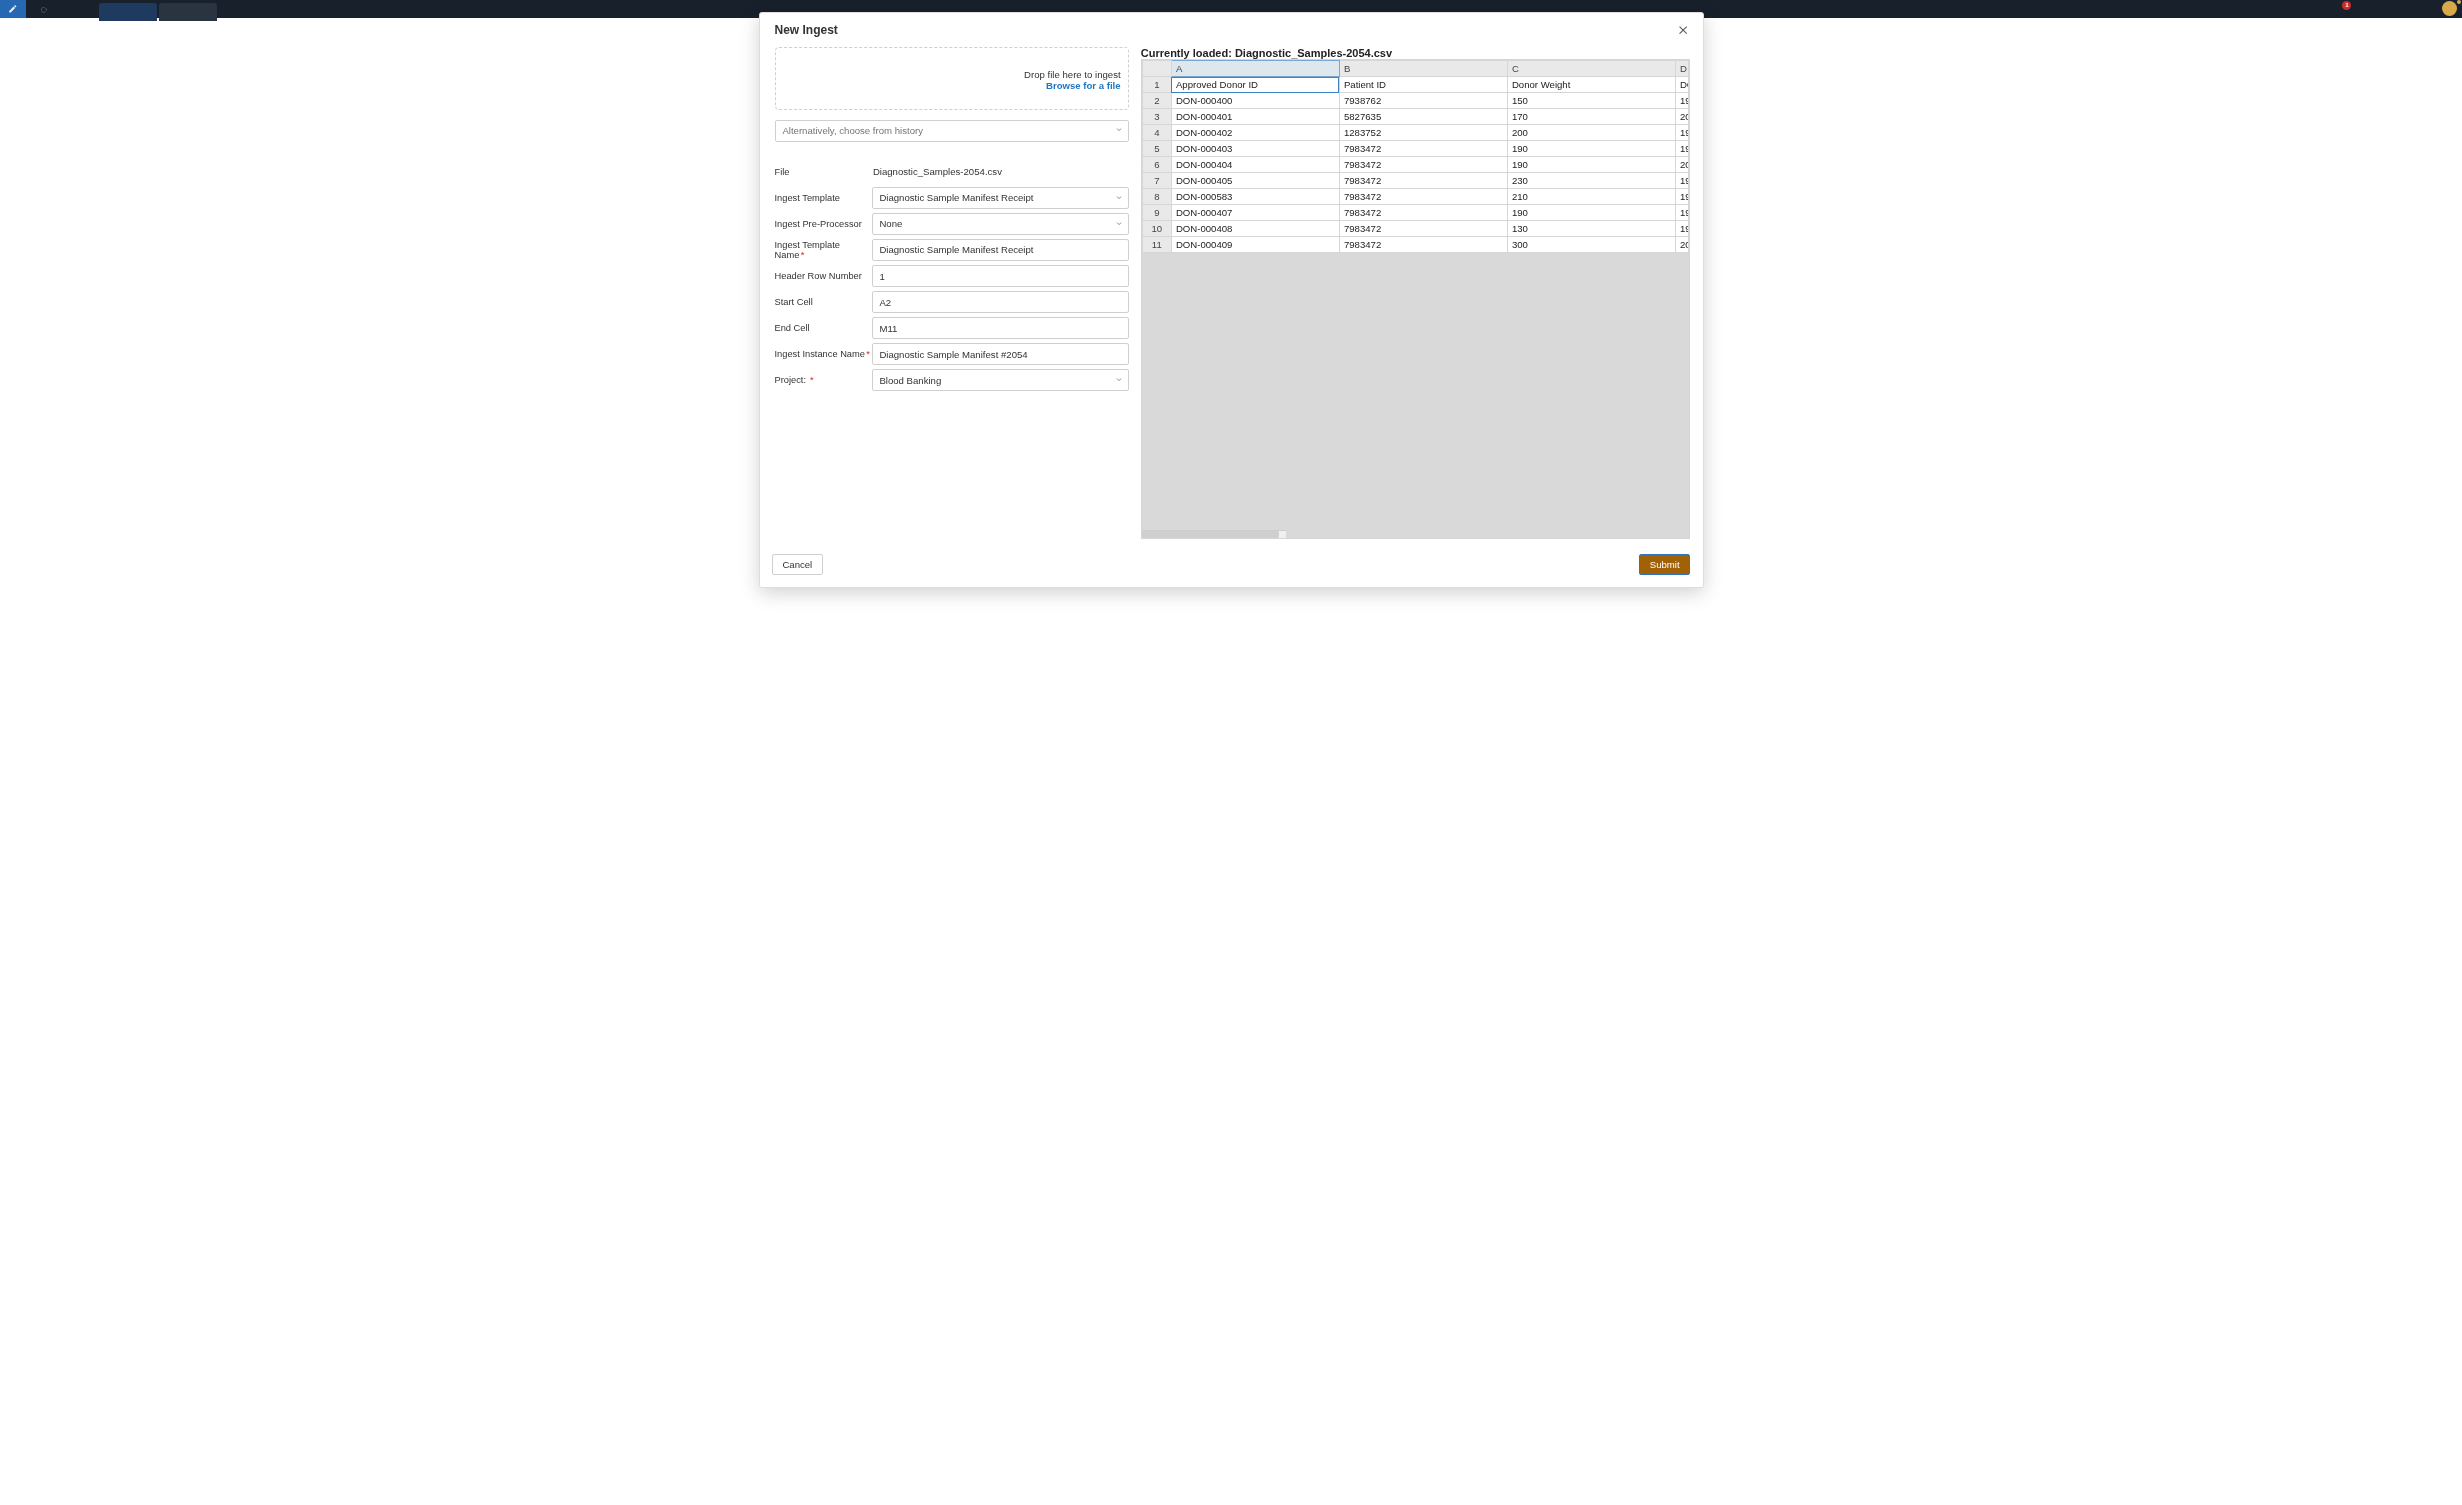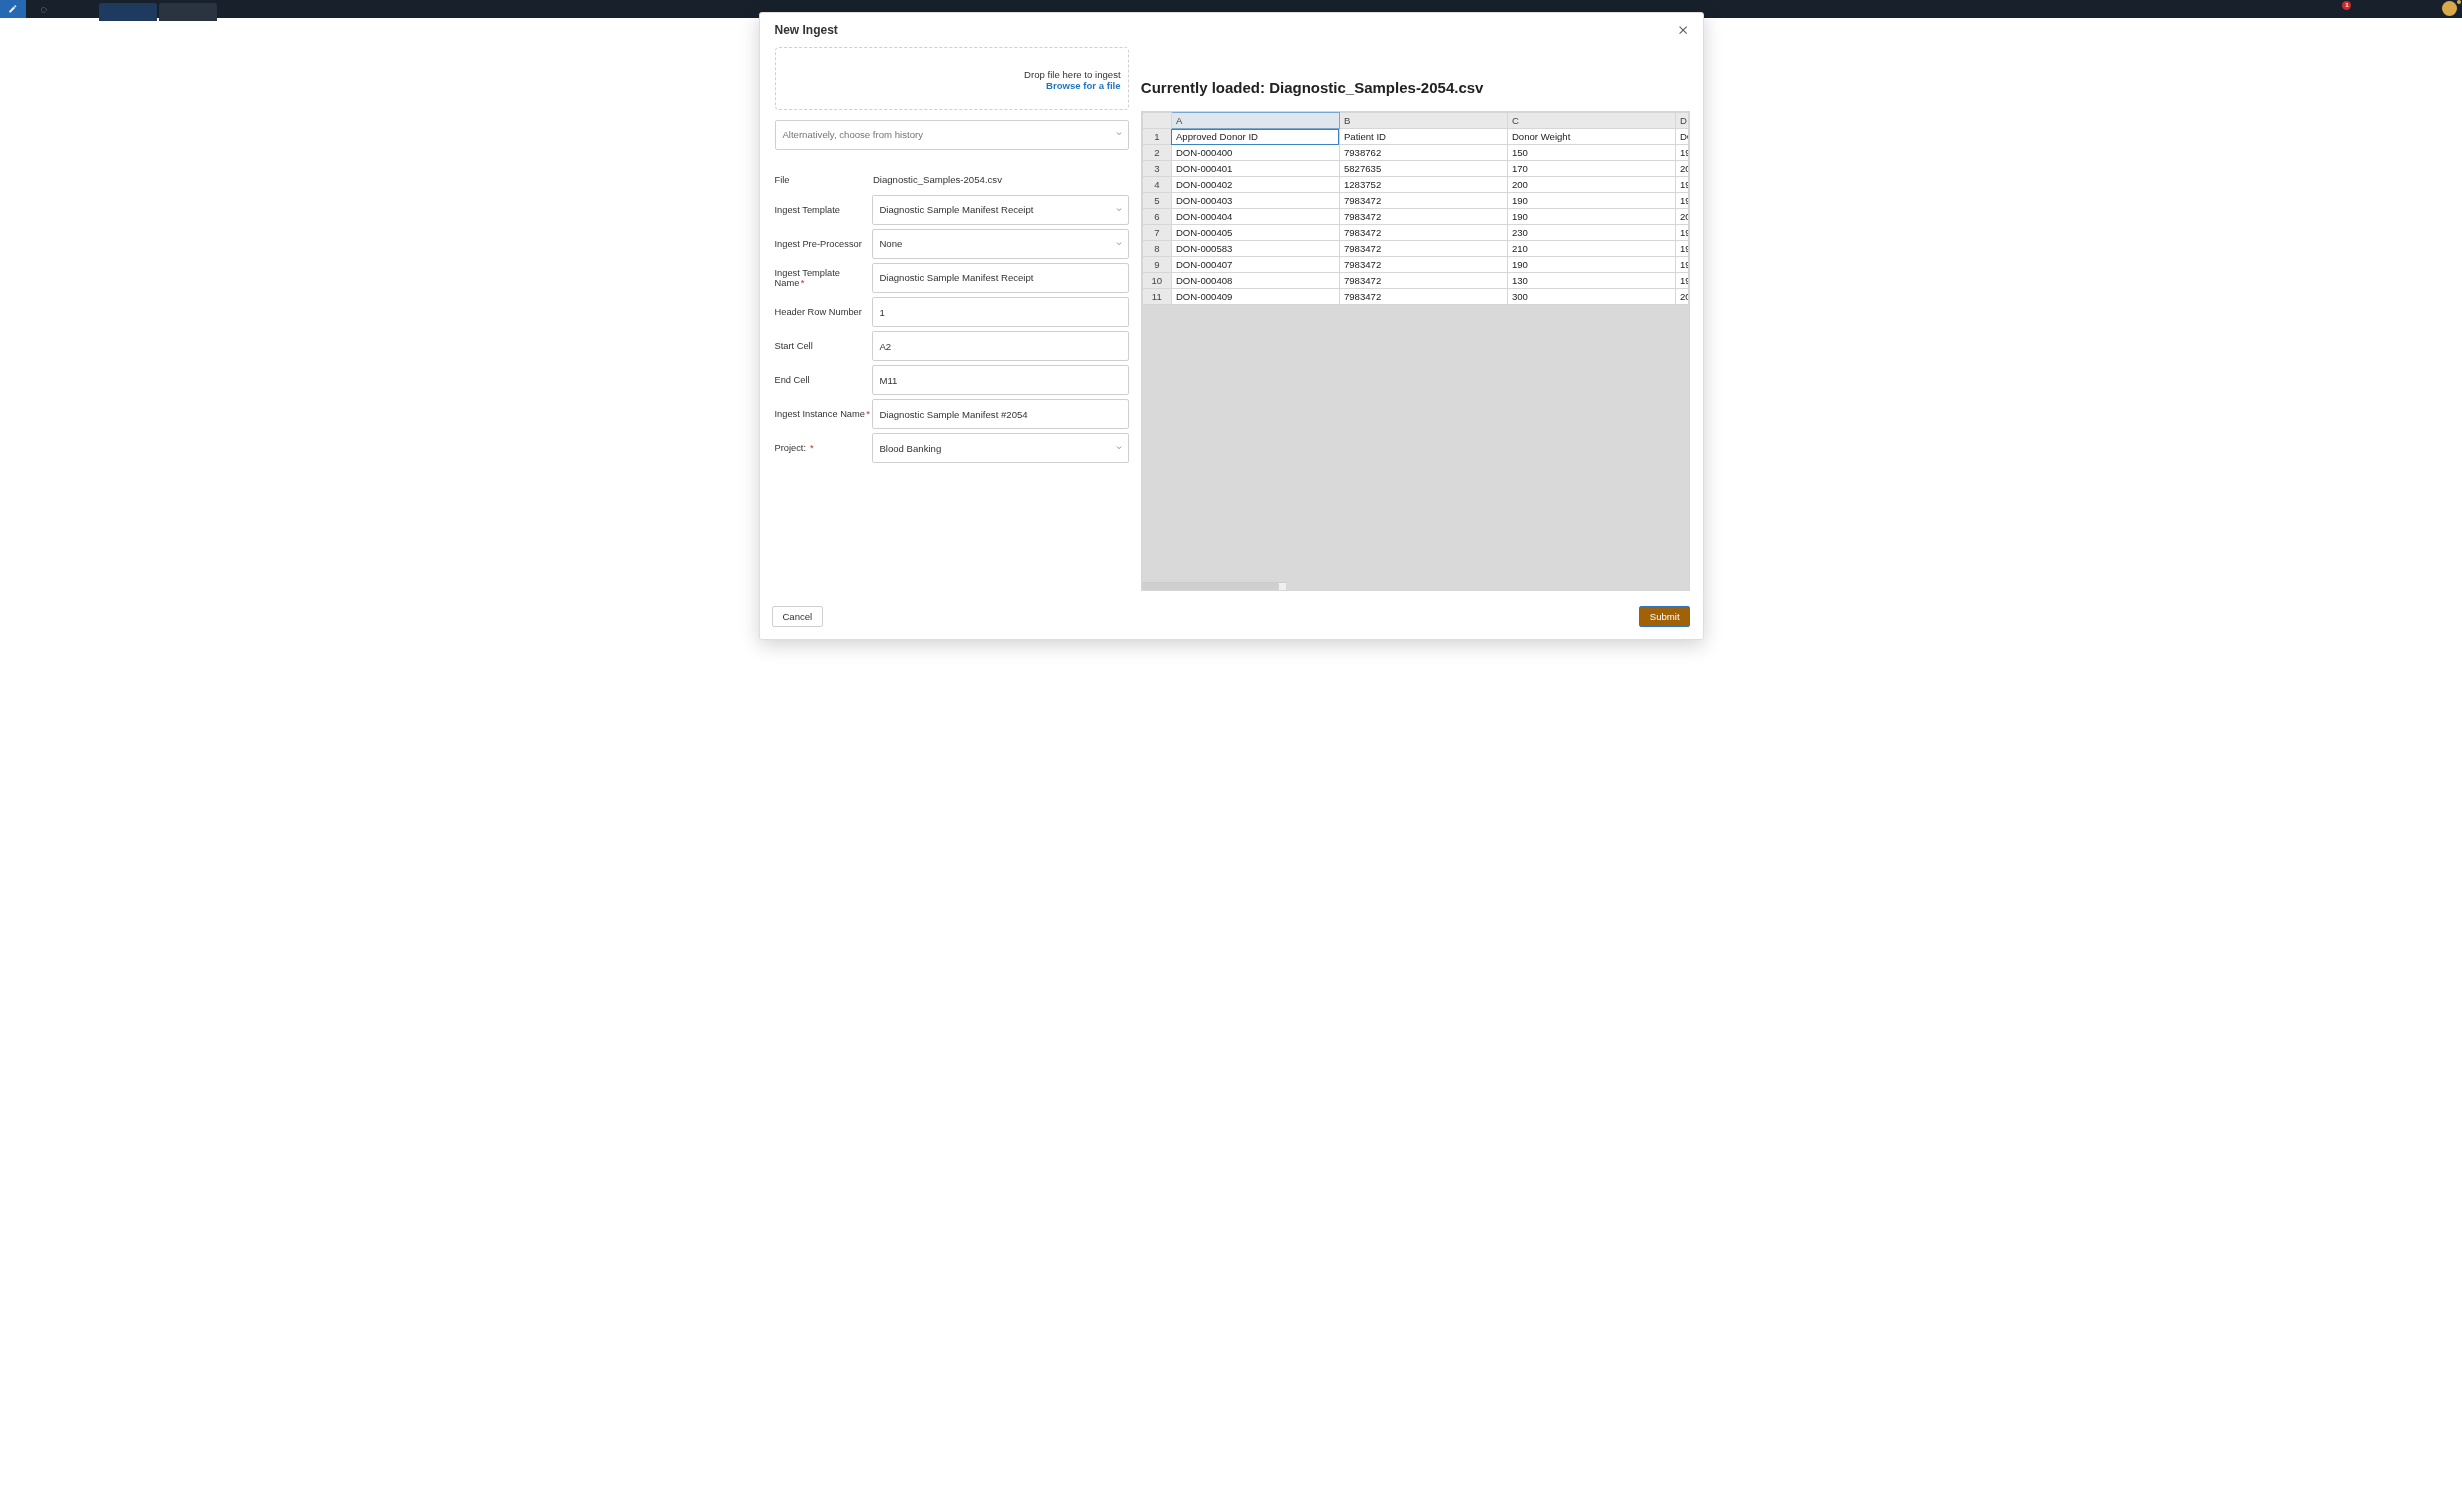--- a/index.html
+++ b/index.html
@@ -161,21 +161,21 @@
     margin-bottom: 9.6px;
   }
   .dropzone .browse {
     color: var(--link);
     font-weight: 700;
     cursor: pointer;
   }
 
   .select, .text-input {
     width: 100%;
-    height: 30px;
+    height: 22px;
     border: 0.7px solid var(--border);
     border-radius: 2.1px;
     padding: 0 19px 0 6.9px;
     font-size: 9.6px;
     color: #333;
     background: #fff;
     position: relative;
   }
   .select-wrap { position: relative; }
   .select-wrap .chev {
@@ -208,23 +208,22 @@
 
   
   .right-col {
     flex: 1;
     min-width: 0;
     padding-right: 12.3px;
   }
   .loaded-label {
     font-weight: 700;
     color: #222;
-    padding-bottom: 15px;
-    font-size: 15px;
-    margin-top: 32px;
+    padding-bottom: 0;
+    font-size: 11px;
   }
   .grid-wrap {
     border: 0.7px solid var(--grid-border);
     background: var(--grid-bg);
     height: 480px;
     overflow: hidden;
     position: relative;
   }
   table.grid {
     border-collapse: collapse;

